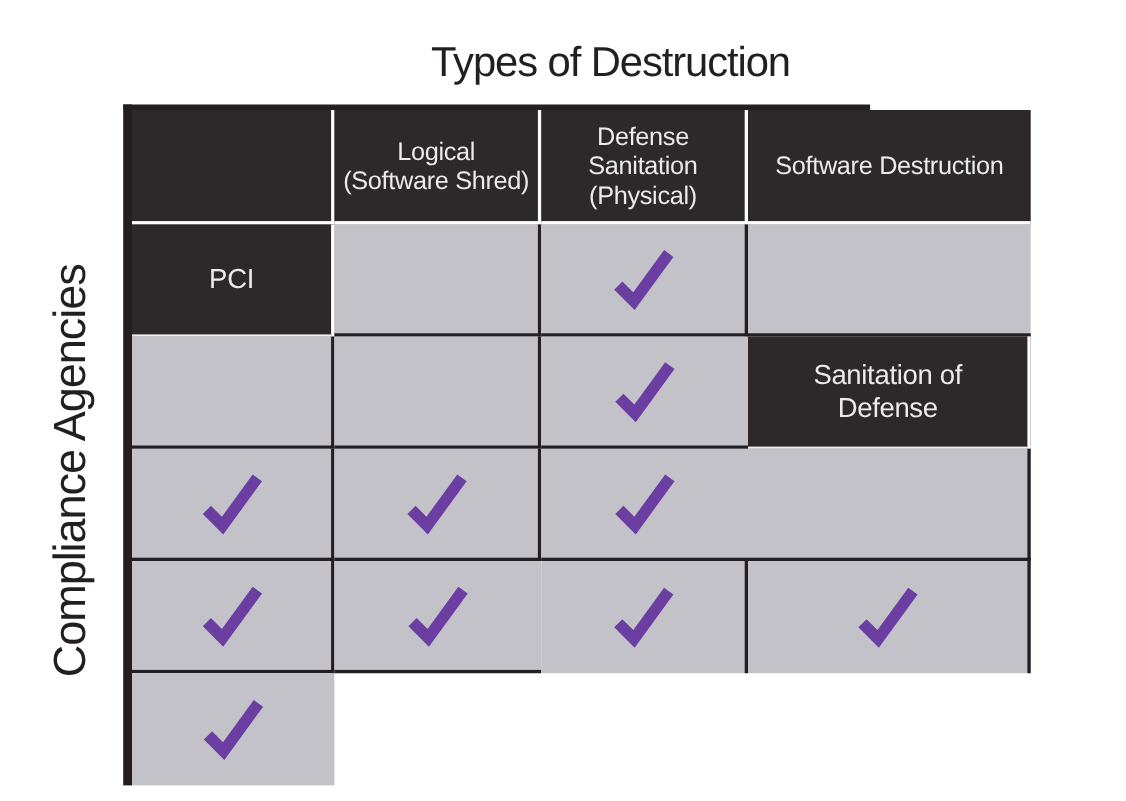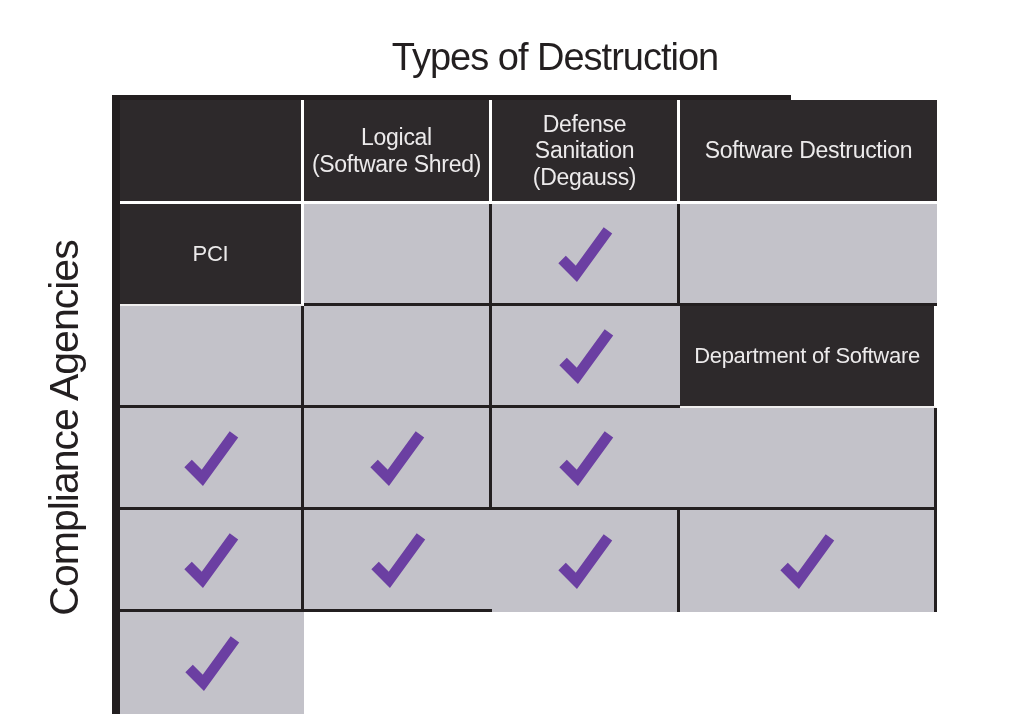--- a/index.html
+++ b/index.html
@@ -81,21 +81,21 @@
     border-right:3px solid #ffffff;
     border-bottom:3px solid #ffffff;
     letter-spacing:-0.3px;
   }
   .colhead.last{border-right:none;}
   .colhead span{display:block;}
 
   .rowlabel{
     background:var(--header_bg);
     color:var(--text_light);
-    font-size:22px;
+    font-size:25px;
     line-height:1.2;
     border-right:3px solid #ffffff;
     border-bottom:2px solid var(--label_divider);
     padding:0 14px;
     letter-spacing:-0.3px;
   }
   .rowlabel.lastrow{border-bottom:none;}
 
   .datacell{
     background:var(--cell_bg);
@@ -121,21 +121,21 @@
 
   <div class="matrix">
 
     <div class="cell corner"></div>
     <div class="cell colhead">
       <span>Logical</span>
       <span>(Software Shred)</span>
     </div>
     <div class="cell colhead">
       <span>Defense Sanitation</span>
-      <span>(Degauss)</span>
+      <span>(Physical)</span>
     </div>
     <div class="cell colhead last">
       <span>Software Destruction</span>
     </div>
 
     <div class="cell rowlabel">PCI</div>
     <div class="cell datacell">
       <svg class="check" viewBox="0 0 100 100" style="visibility: hidden;">
           <path d="M13 59 L36 82 L87 12" fill="none" stroke="var(--check)" stroke-width="17" stroke-linecap="butt" stroke-linejoin="miter"></path>
         </svg>
@@ -160,21 +160,21 @@
       <svg class="check" viewBox="0 0 100 100" style="visibility: hidden;">
           <path d="M13 59 L36 82 L87 12" fill="none" stroke="var(--check)" stroke-width="17" stroke-linecap="butt" stroke-linejoin="miter"></path>
         </svg>
     </div>
     <div class="cell datacell lastcol">
       <svg class="check" viewBox="0 0 100 100">
           <path d="M13 59 L36 82 L87 12" fill="none" stroke="var(--check)" stroke-width="17" stroke-linecap="butt" stroke-linejoin="miter"></path>
         </svg>
     </div>
 
-    <div class="cell rowlabel">Department of Software</div>
+    <div class="cell rowlabel">Sanitation of Defense</div>
     <div class="cell datacell">
       <svg class="check" viewBox="0 0 100 100">
           <path d="M13 59 L36 82 L87 12" fill="none" stroke="var(--check)" stroke-width="17" stroke-linecap="butt" stroke-linejoin="miter"></path>
         </svg>
     </div>
     <div class="cell datacell">
       <svg class="check" viewBox="0 0 100 100">
           <path d="M13 59 L36 82 L87 12" fill="none" stroke="var(--check)" stroke-width="17" stroke-linecap="butt" stroke-linejoin="miter"></path>
         </svg>
     </div>

